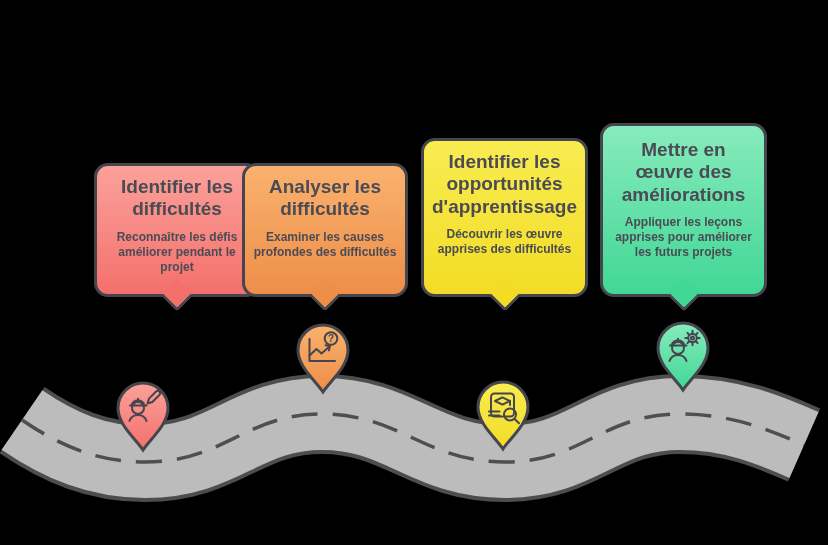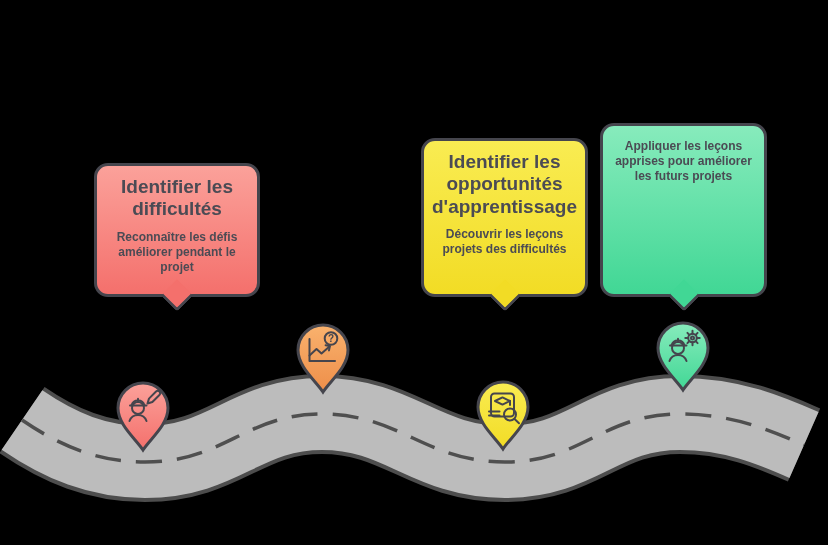--- a/index.html
+++ b/index.html
@@ -143,25 +143,31 @@
       </g>
     </g>
   </svg>
 
   <div class="card card-1" style="--c-top: #fba19a; --c-bottom: #f4706c;">
     <div class="card-title">Identifier les difficultés</div>
     <div class="card-desc">Reconnaître les défis améliorer pendant le projet</div>
     <div class="card-tail"></div>
   </div>
 
+  <div class="card card-2" style="--c-top: #f9b26e; --c-bottom: #ee8e49;">
+    <div class="card-title">Analyser les difficultés</div>
+    <div class="card-desc">Examiner les causes profondes des difficultés</div>
+    <div class="card-tail"></div>
+  </div>
 
   <div class="card card-3" style="--c-top: #f9ec52; --c-bottom: #f2dc25;">
     <div class="card-title">Identifier les opportunités d'apprentissage</div>
-    <div class="card-desc">Découvrir les leçons projets des difficultés</div>
+    <div class="card-desc">Découvrir les œuvre apprises des difficultés</div>
     <div class="card-tail"></div>
   </div>
 
   <div class="card card-4" style="--c-top: #87ebbc; --c-bottom: #41d795;">
+    <div class="card-title">Mettre en œuvre des améliorations</div>
     <div class="card-desc">Appliquer les leçons apprises pour améliorer les futurs projets</div>
     <div class="card-tail"></div>
   </div>
 
 </div>
 
 </body></html>

